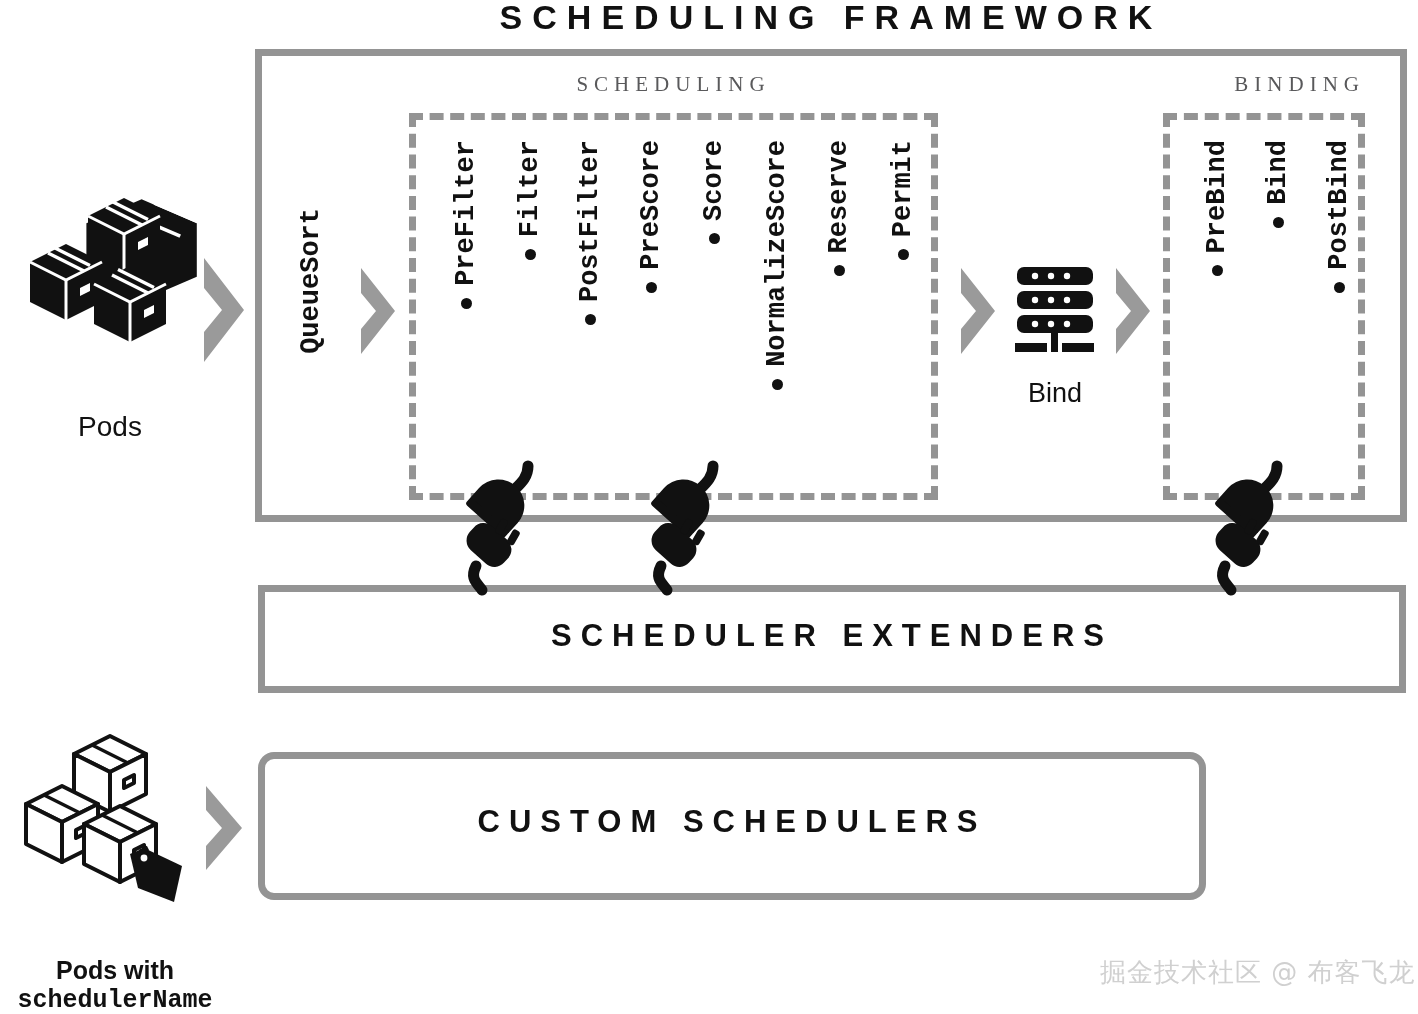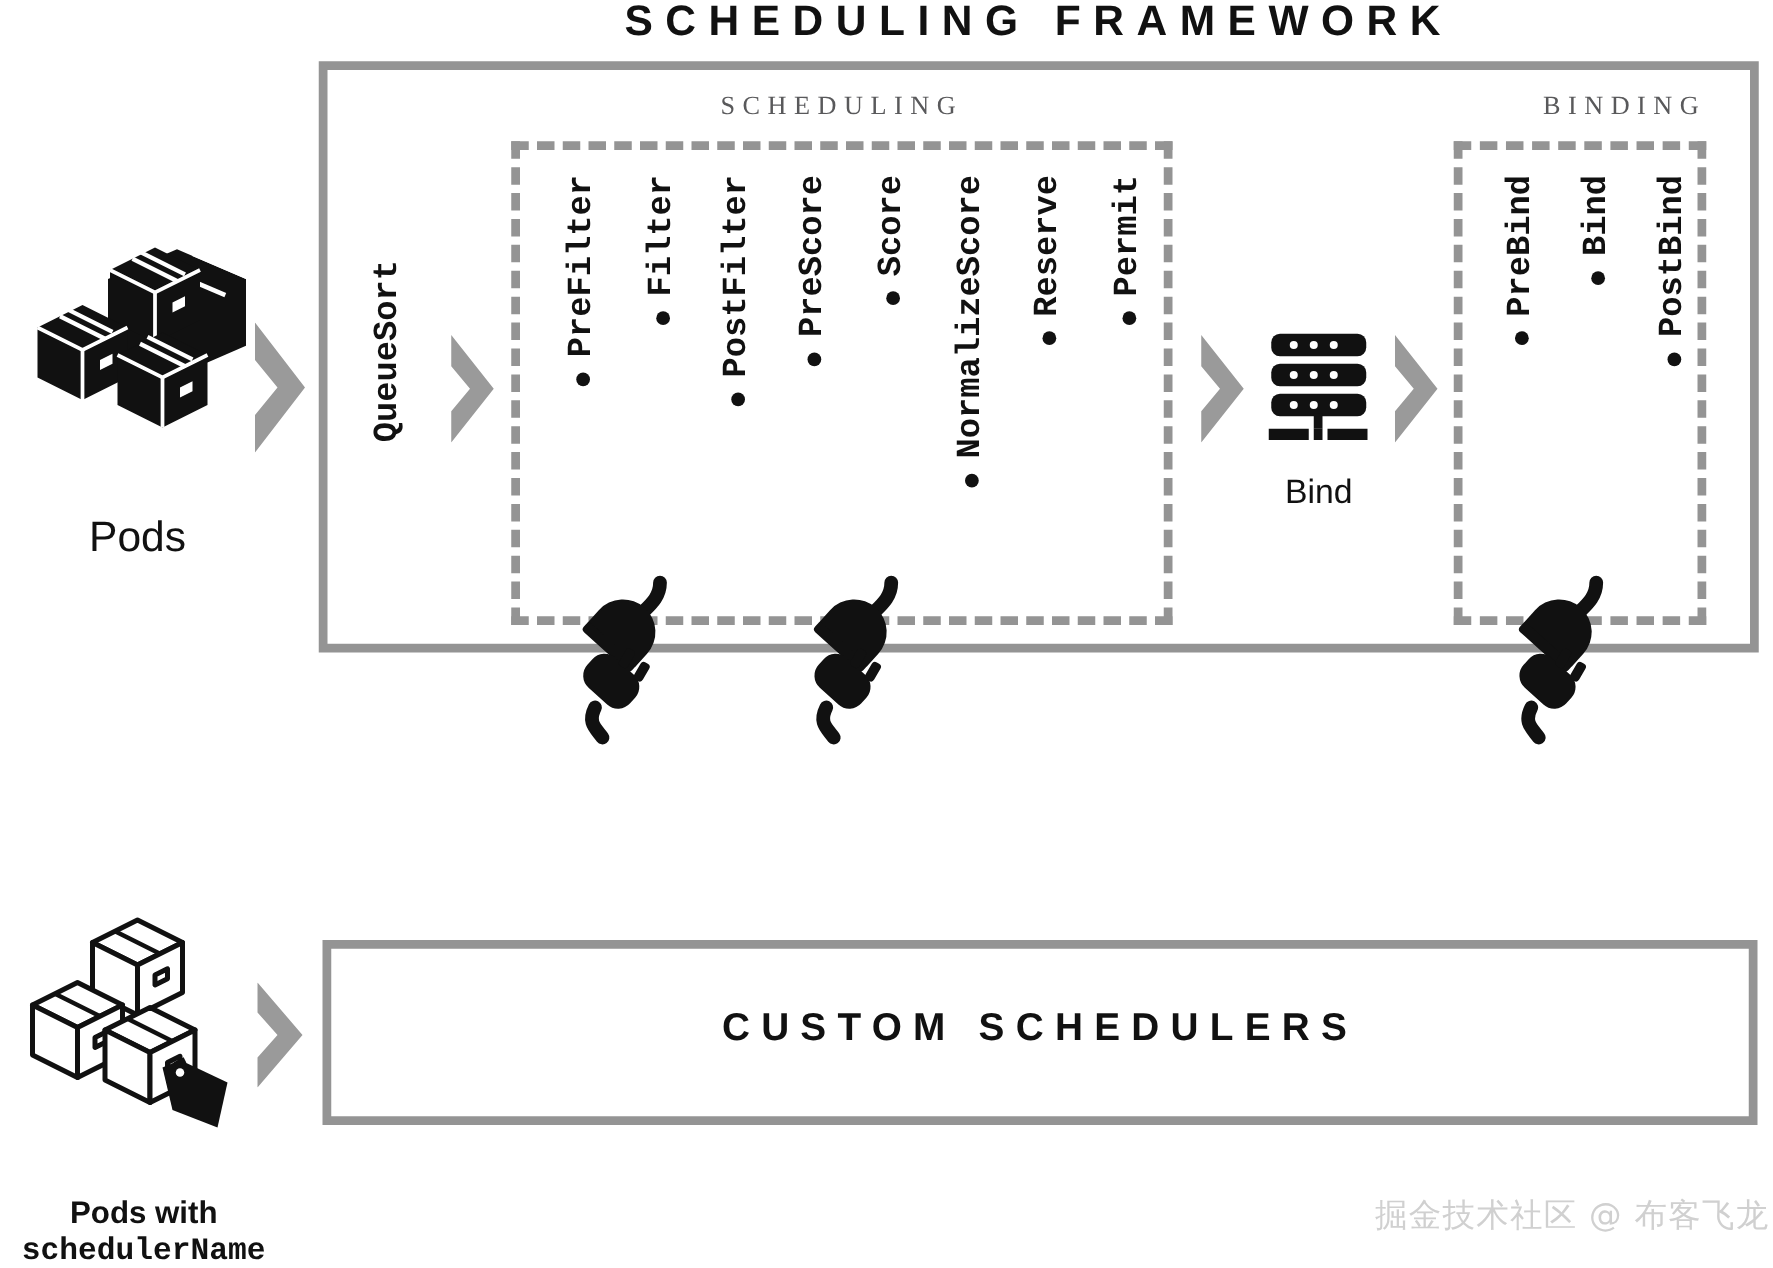--- a/index.html
+++ b/index.html
@@ -116,21 +116,21 @@
     font-size:27px;
     color:#111111;
     font-family:"Liberation Sans", sans-serif;
     white-space:nowrap;
   }
 
   
   .pods-label{
     position:absolute;
     text-align:center;
-    font-size:34px;
+    font-size:28px;
     color:#111111;
     font-family:"Liberation Sans", sans-serif;
     white-space:nowrap;
   }
   .pods-label2{
     position:absolute;
     text-align:center;
     width:230px;
     font-size:25px;
     font-weight:700;
@@ -319,22 +319,25 @@
   </div>
   <div class="plugin" style="left:1261px;height:330px;top:140px;">
     <div class="ptext">Bind</div>
     <div class="dot"></div>
   </div>
   <div class="plugin" style="left:1322px;height:330px;top:140px;">
     <div class="ptext">PostBind</div>
     <div class="dot"></div>
   </div>
 
-
-  <div class="frame" style="left:258px;top:752px;width:1148px;height:148px;">
+  <div class="frame" style="left:258px;top:585px;width:1148px;height:108px;">
+    <div class="band-label" style="top:26px;">SCHEDULER EXTENDERS</div>
+  </div>
+
+  <div class="frame" style="left:258px;top:752px;width:948px;height:148px;border-radius:16px;">
     <div class="band-label" style="top:45px;">CUSTOM SCHEDULERS</div>
   </div>
 
   <div class="abs" style="left:22px;top:730px;width:190px;height:190px;">
     <svg width="190" height="190" viewBox="0 0 190 190">
       <g fill="#ffffff" stroke="#111111" stroke-width="4" stroke-linejoin="round">
 
         <g transform="translate(52,6)">
           <polygon points="36,0 72,18 36,36 0,18"></polygon>
           <polygon points="0,18 36,36 36,76 0,58"></polygon>

